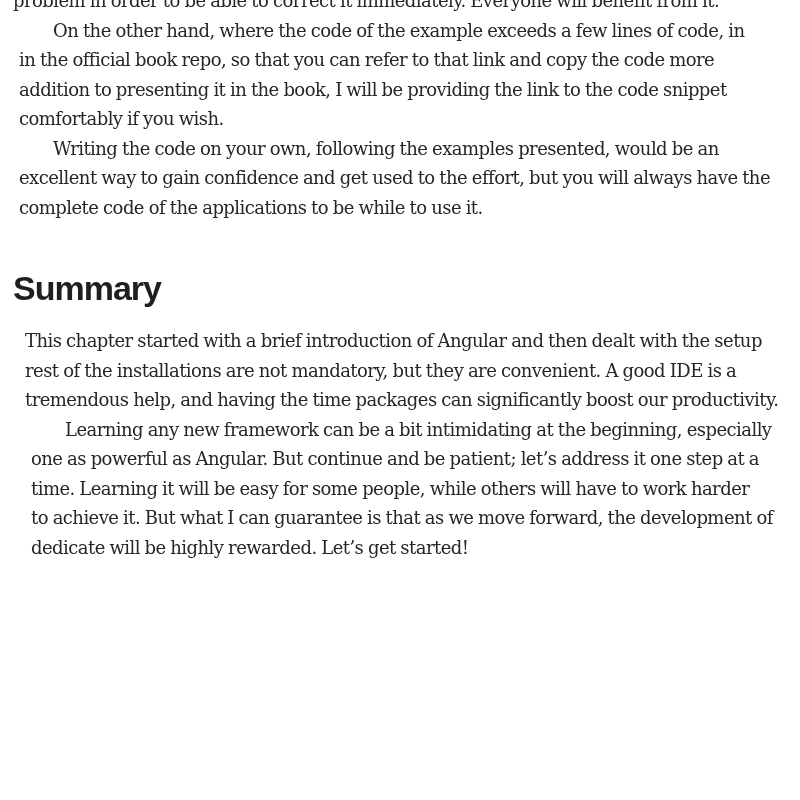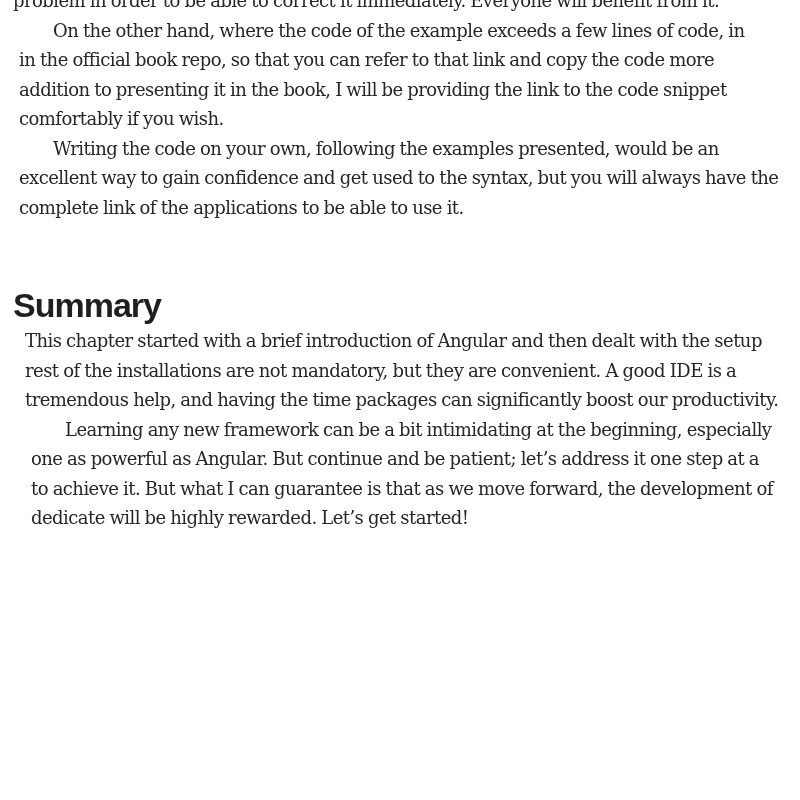--- a/index.html
+++ b/index.html
@@ -38,33 +38,34 @@
       <span class="line">problem in order to be able to correct it immediately. Everyone will benefit from it.</span>
     </p>
     <p class="indent">
       <span class="line">On the other hand, where the code of the example exceeds a few lines of code, in</span>
       <span class="line" style="text-indent:0">in the official book repo, so that you can refer to that link and copy the code more</span>
       <span class="line" style="text-indent:0">addition to presenting it in the book, I will be providing the link to the code snippet</span>
       <span class="line" style="text-indent:0">comfortably if you wish.</span>
     </p>
     <p class="indent">
       <span class="line">Writing the code on your own, following the examples presented, would be an</span>
-      <span class="line" style="text-indent:0">excellent way to gain confidence and get used to the syntax, but you will always have the</span>
-      <span class="line" style="text-indent:0">complete link of the applications to be able to use it.</span>
+      <span class="line" style="text-indent:0">excellent way to gain confidence and get used to the effort, but you will always have the</span>
+      <span class="line" style="text-indent:0">complete code of the applications to be while to use it.</span>
     </p>
   </div>
 
-  <h2 class="section-heading" style="top:299px">Summary</h2>
+  <h2 class="section-heading" style="top:282px">Summary</h2>
 
   <div class="block2">
     <p>
       <span class="line">This chapter started with a brief introduction of Angular and then dealt with the setup</span>
       <span class="line">rest of the installations are not mandatory, but they are convenient. A good IDE is a</span>
       <span class="line">tremendous help, and having the time packages can significantly boost our productivity.</span>
     </p>
     <p class="indent">
       <span class="line">Learning any new framework can be a bit intimidating at the beginning, especially</span>
       <span class="line" style="text-indent:0">one as powerful as Angular. But continue and be patient; let’s address it one step at a</span>
+      <span class="line" style="text-indent:0">time. Learning it will be easy for some people, while others will have to work harder</span>
       <span class="line" style="text-indent:0">to achieve it. But what I can guarantee is that as we move forward, the development of</span>
       <span class="line" style="text-indent:0">dedicate will be highly rewarded. Let’s get started!</span>
     </p>
   </div>
 </div>
 
 </body></html>

